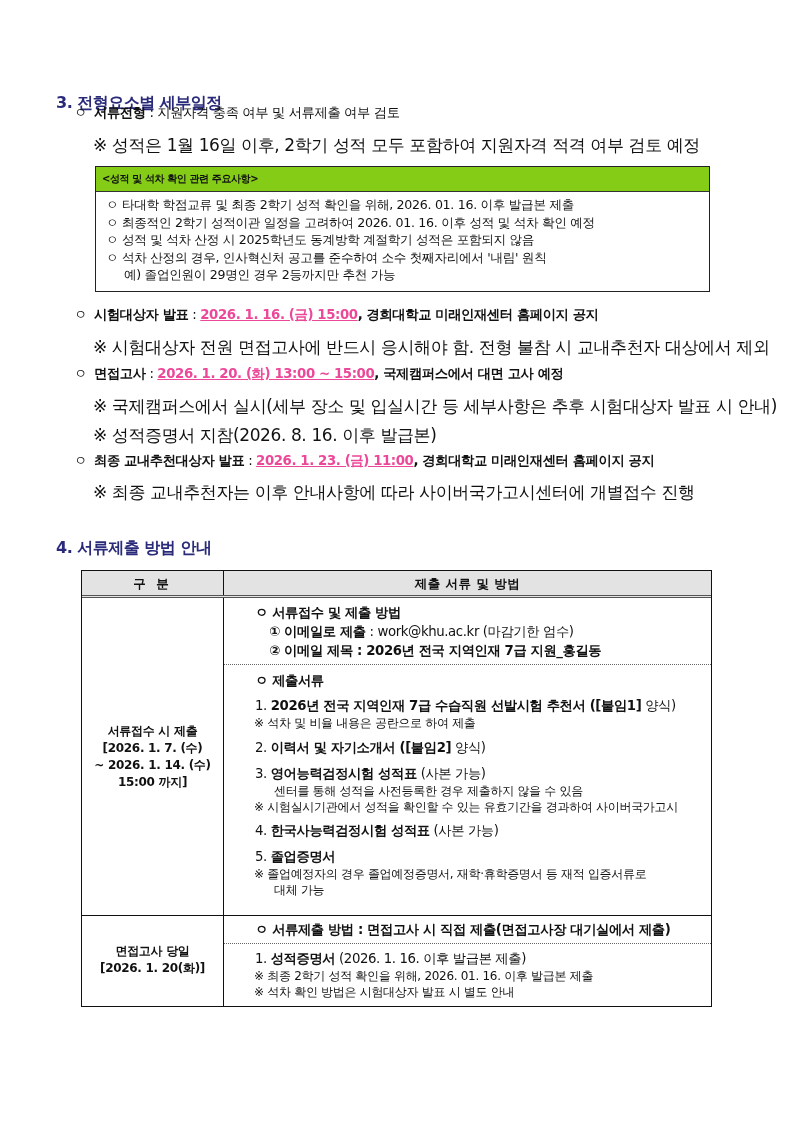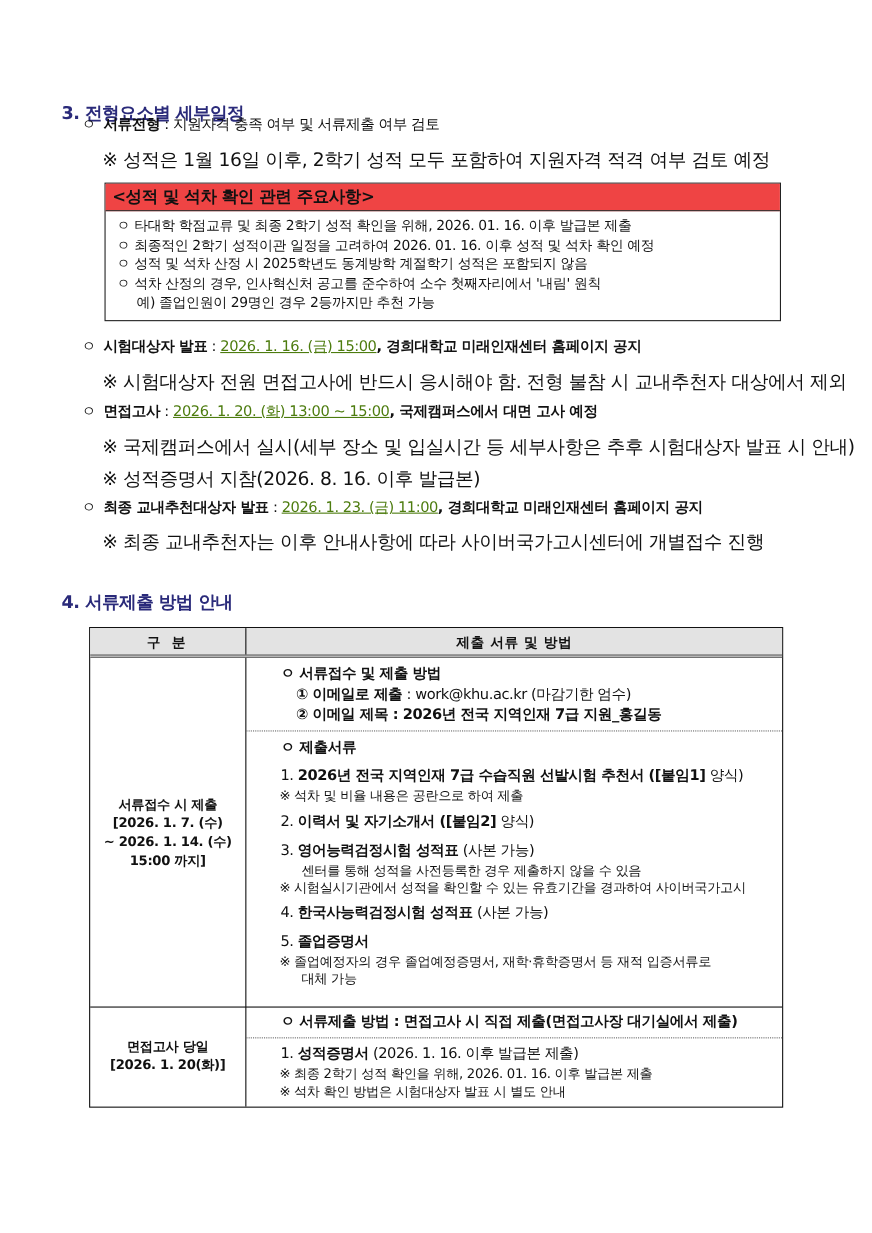--- a/index.html
+++ b/index.html
@@ -10,31 +10,31 @@
     font-size: 13.3px;
   }
   .abs { position: absolute; white-space: nowrap; }
   .h-section {
     font-size: 16px; font-weight: bold; color: #2a2a7a;
     letter-spacing: -0.5px;
   }
   .line { font-size: 13.3px; letter-spacing: -0.4px; }
   .bullet { display: inline-block; width: 20px; }
   b, .b { font-weight: bold; }
-  .ul { color: #4d7c0f; text-decoration: underline; font-weight: normal; text-align: right; }
+  .ul { color: #ec4899; text-decoration: underline; font-weight: bold; text-align: right; }
   .note { font-size: 17px; letter-spacing: -0.4px; }
 
   
   .notice {
     position: absolute; left: 95px; top: 166px; width: 615px; height: 126px;
     border: 1.5px solid #222; box-sizing: border-box;
   }
   .notice-head {
-    height: 24px; background: #ef4444; border-bottom: 1.5px solid #333;
-    font-weight: bold; font-size: 15px; padding-left: 6px; line-height: 24px;
+    height: 24px; background: #84cc16; border-bottom: 1.5px solid #333;
+    font-weight: bold; font-size: 10px; padding-left: 6px; line-height: 24px;
     letter-spacing: -0.4px;
   }
   .notice-body { padding: 4px 0 0 10px; font-size: 12.6px; letter-spacing: -0.3px; }
   .notice-body div { line-height: 17.5px; white-space: nowrap; }
   .notice-body .sub { padding-left: 18px; }
 
   
   .tbl {
     position: absolute; left: 81px; top: 570px; width: 631px; height: 437px;
     border: 1.5px solid #111; box-sizing: border-box;

